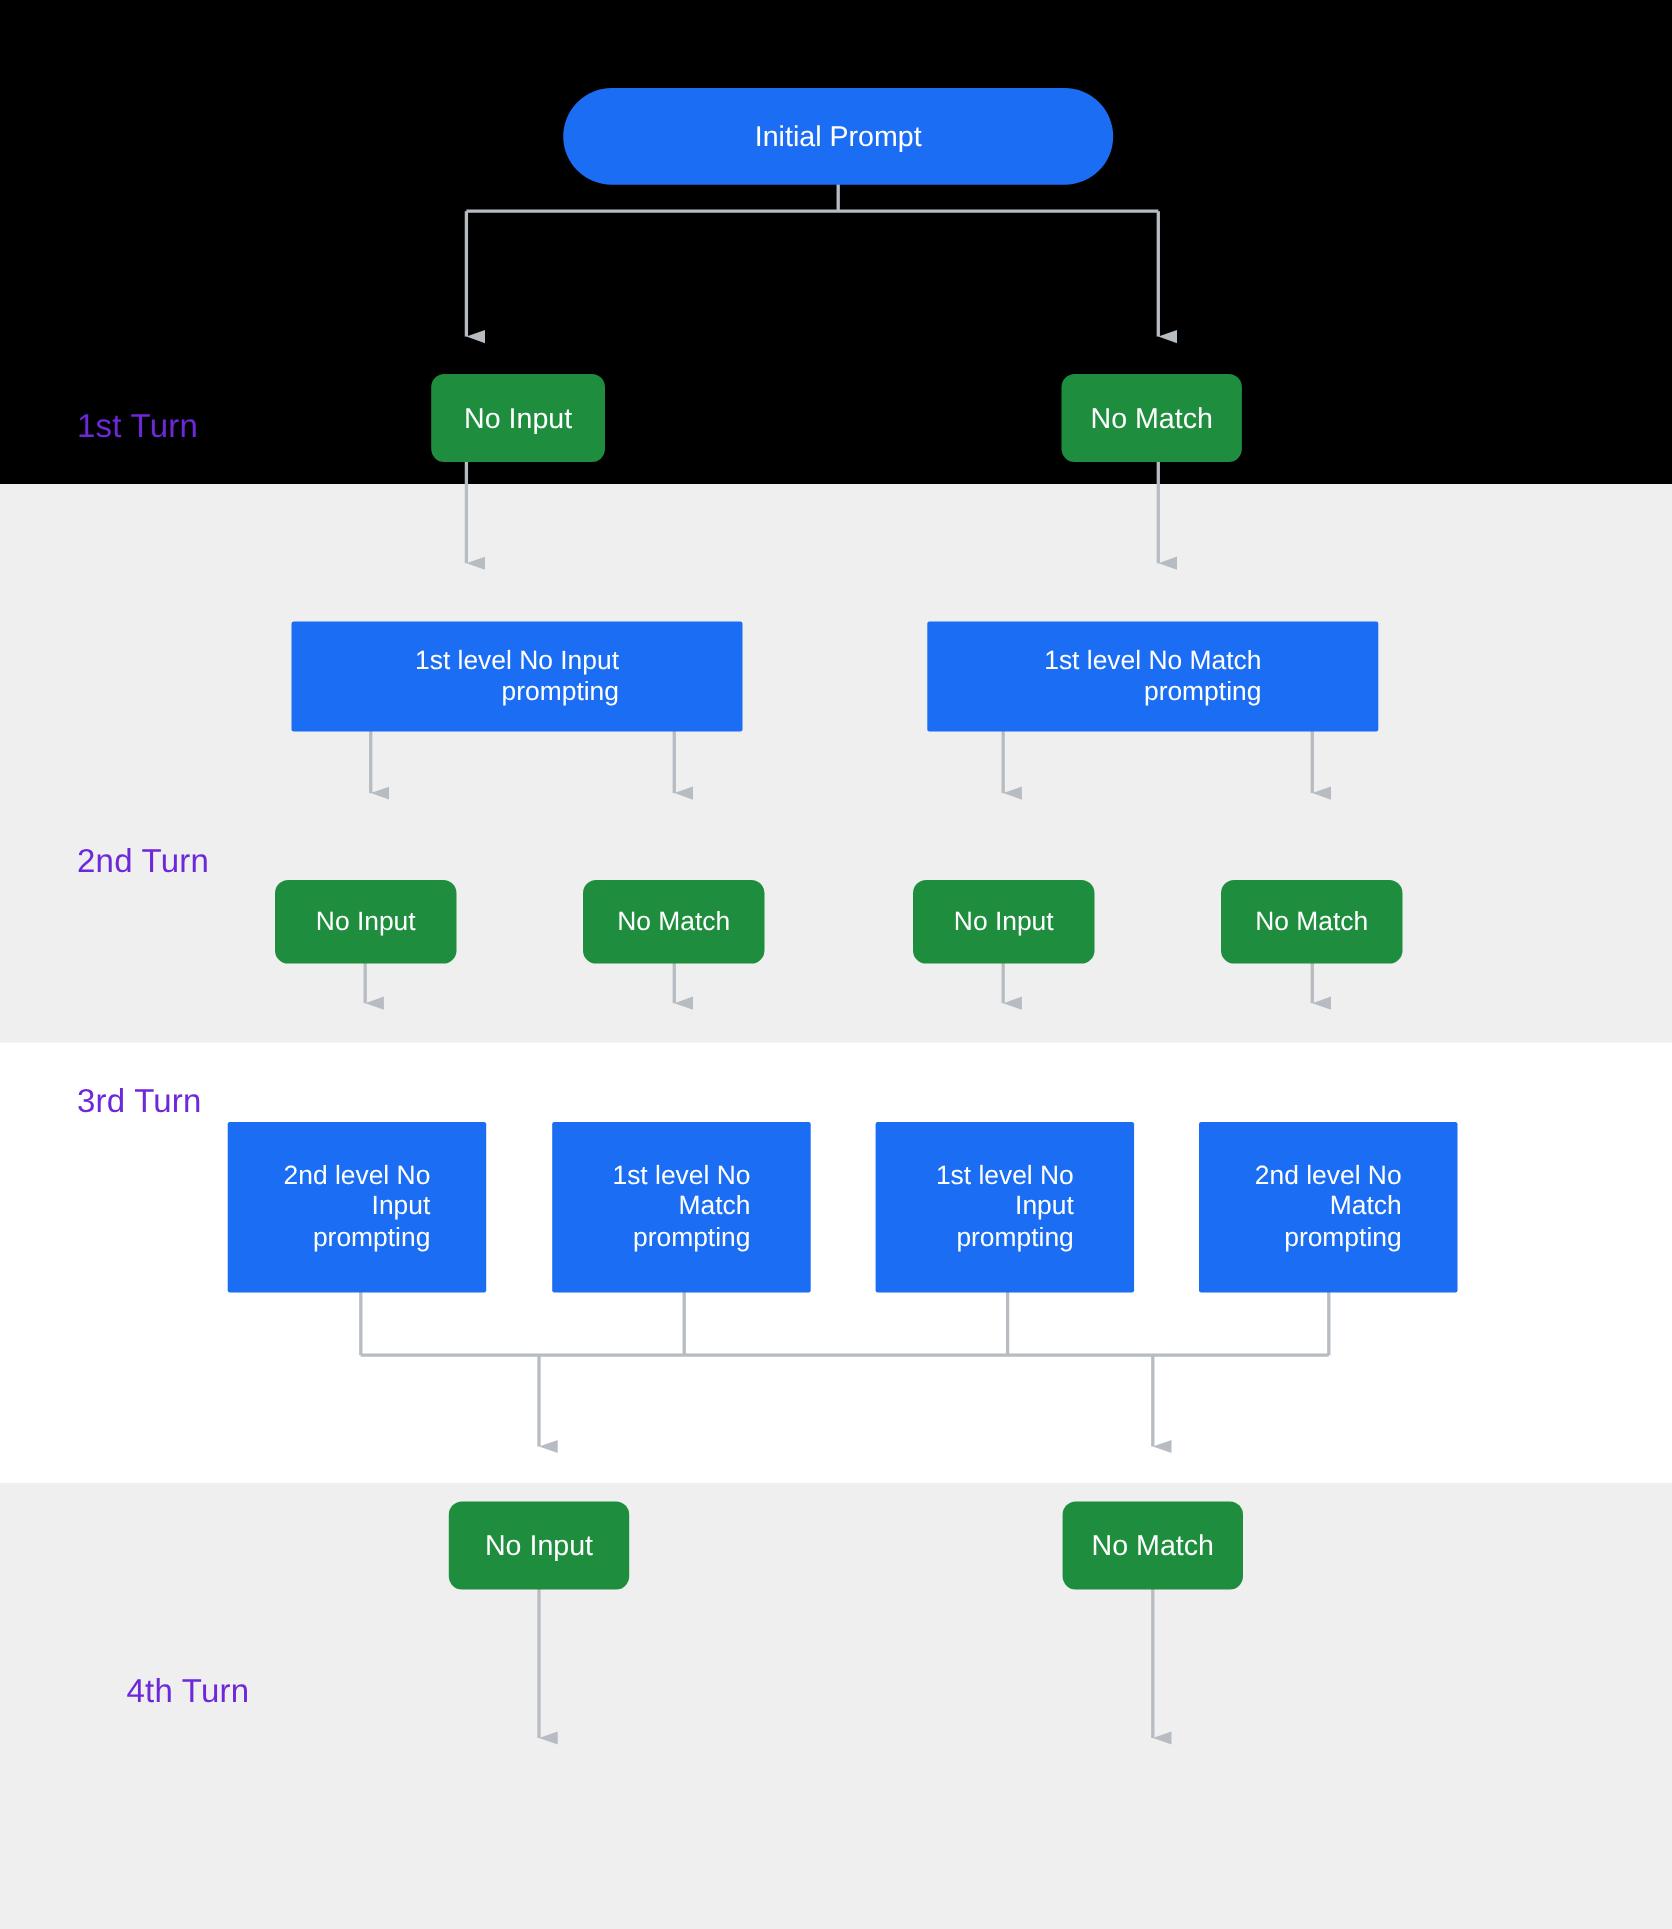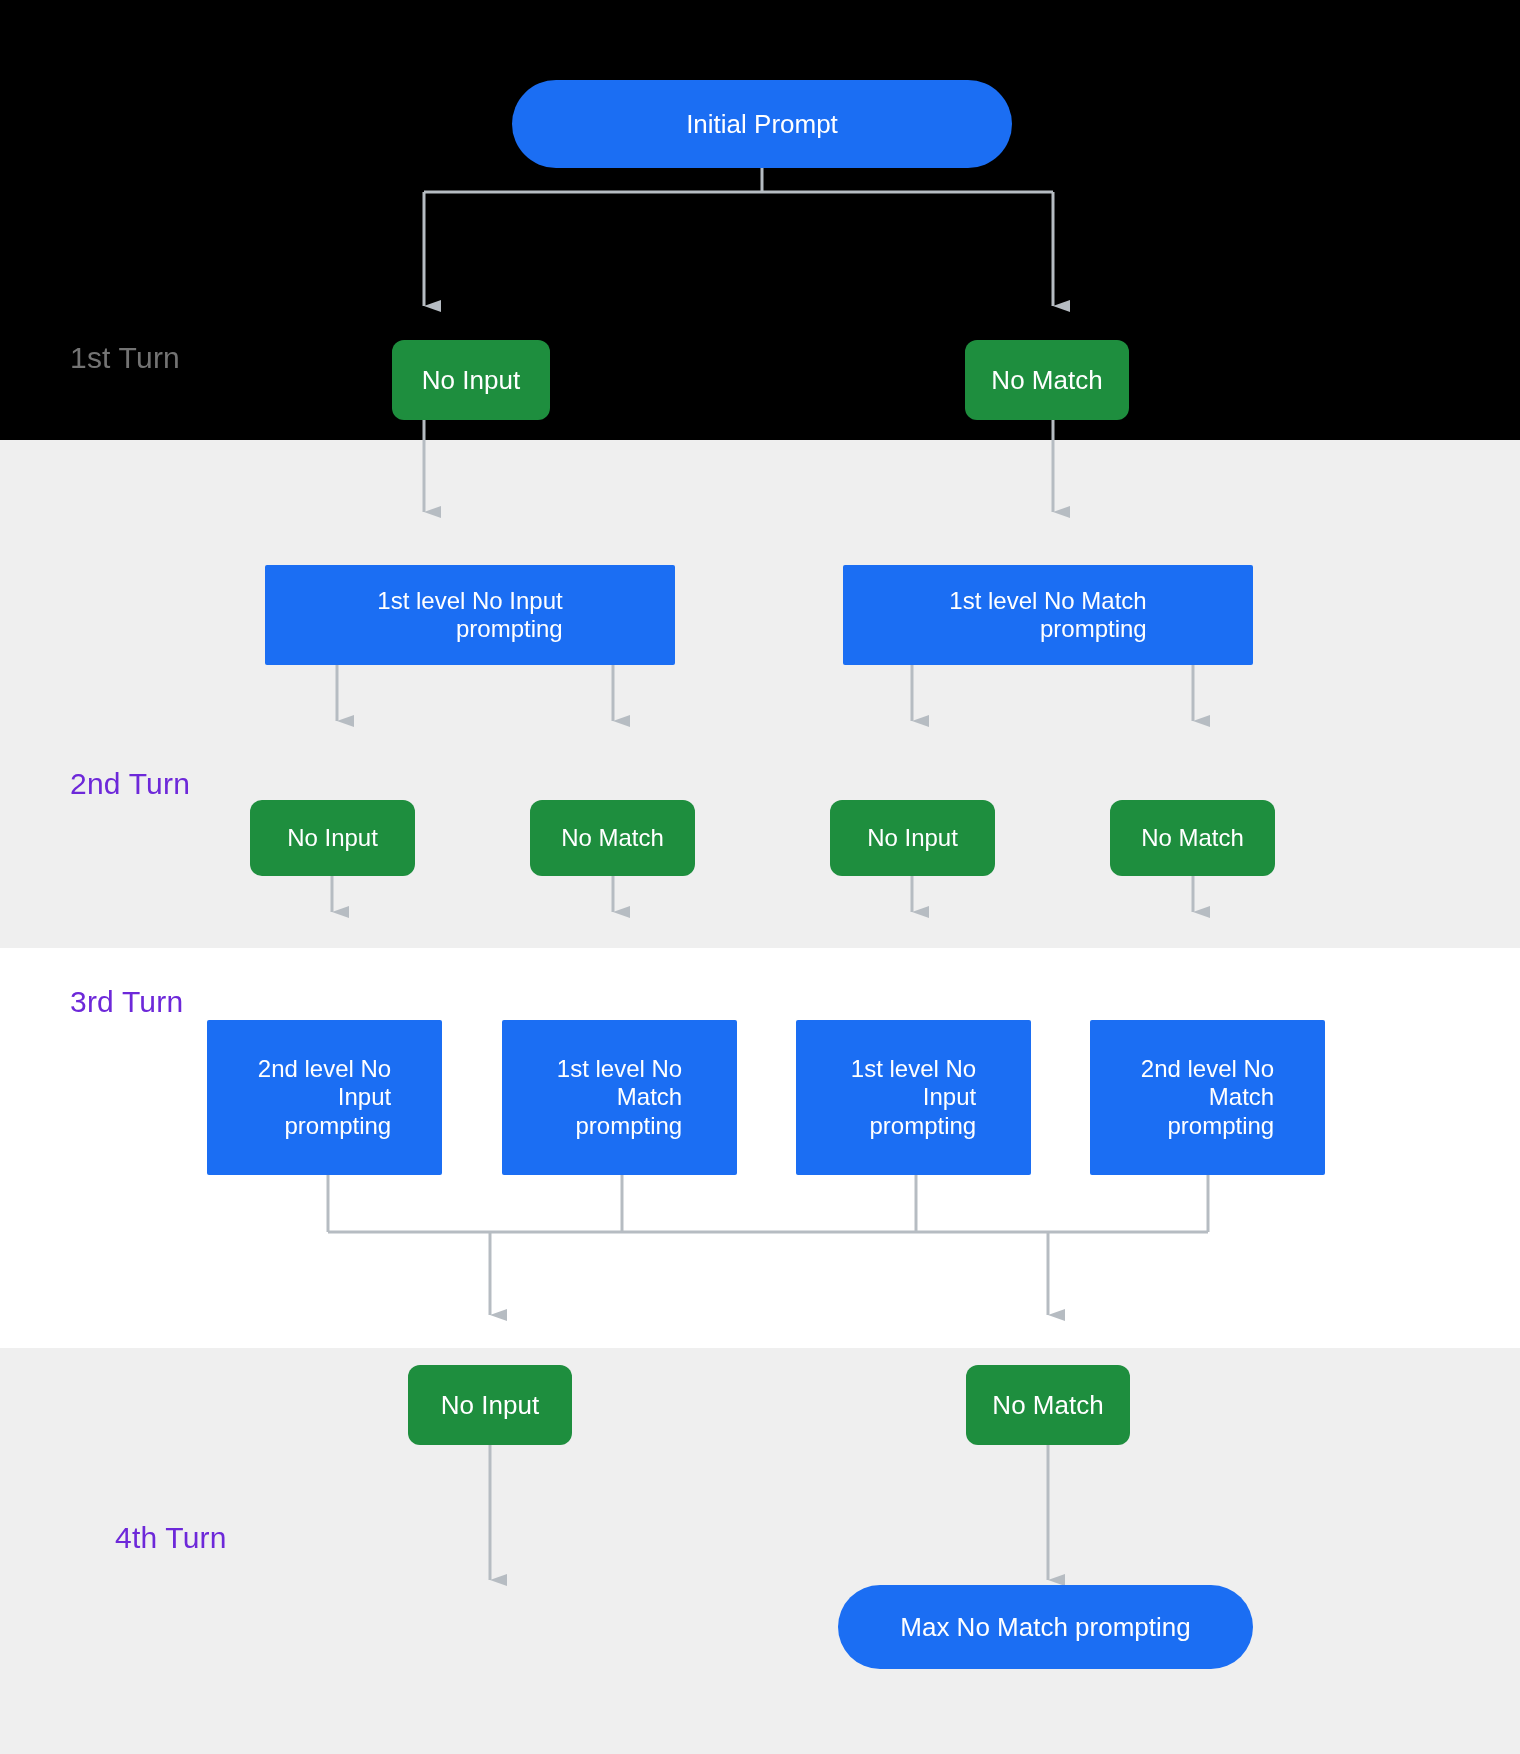--- a/index.html
+++ b/index.html
@@ -20,21 +20,21 @@
 
   
   .turn-label{
     position:absolute;
     font-size:30px;
     color:#6d28d9;
     letter-spacing:.2px;
     white-space:nowrap;
     line-height:1;
   }
-  .turn-label.dim{color:#737373;}
+  .turn-label.dim{color:#6d28d9;margin-top:30px;}
 
   
   #wires{position:absolute;left:0;top:0;width:1520px;height:1754px;pointer-events:none;}
 
   
   .node{
     position:absolute;
     display:flex;
     align-items:center;
     justify-content:center;
@@ -133,15 +133,14 @@
   <div class="node blue r-lg fs-24" style="left:796px;top:1020px;width:235px;height:155px;">1st level No
 Input
 prompting</div>
   <div class="node blue r-lg fs-24" style="left:1090px;top:1020px;width:235px;height:155px;">2nd level No
 Match
 prompting</div>
 
   <div class="node green r-md fs-26" style="left:408px;top:1365px;width:164px;height:80px;">No Input</div>
   <div class="node green r-md fs-26" style="left:966px;top:1365px;width:164px;height:80px;">No Match</div>
 
-  <div class="node blue r-pill fs-26" style="left:838px;top:1585px;width:415px;height:84px;">Max No Match prompting</div>
 
 </div>
 
 </body></html>

